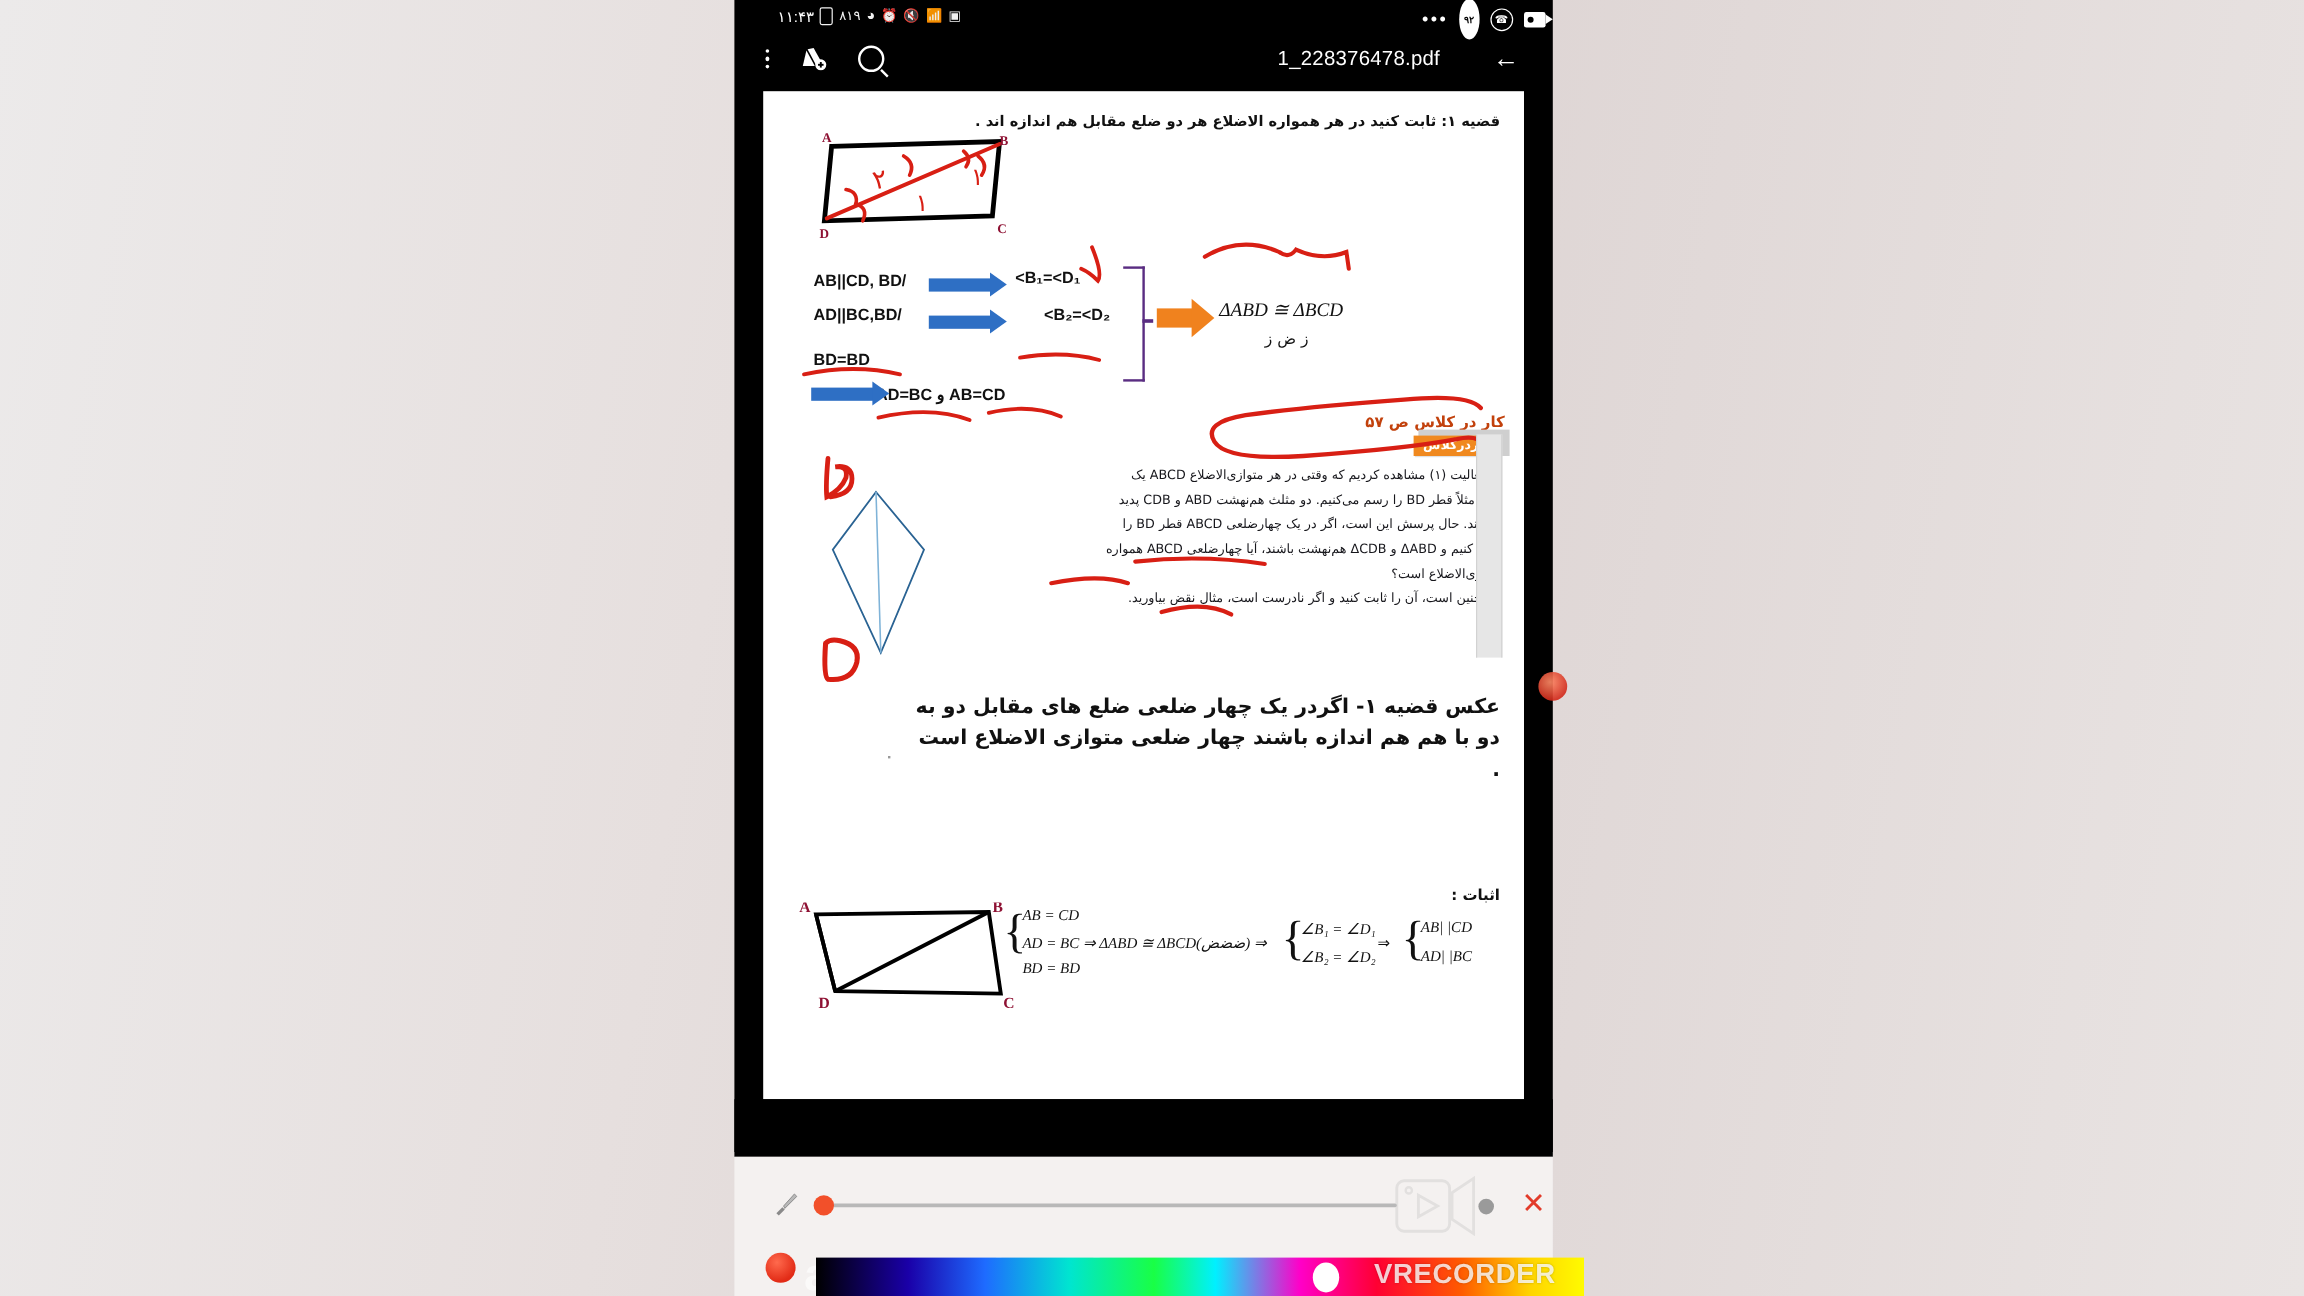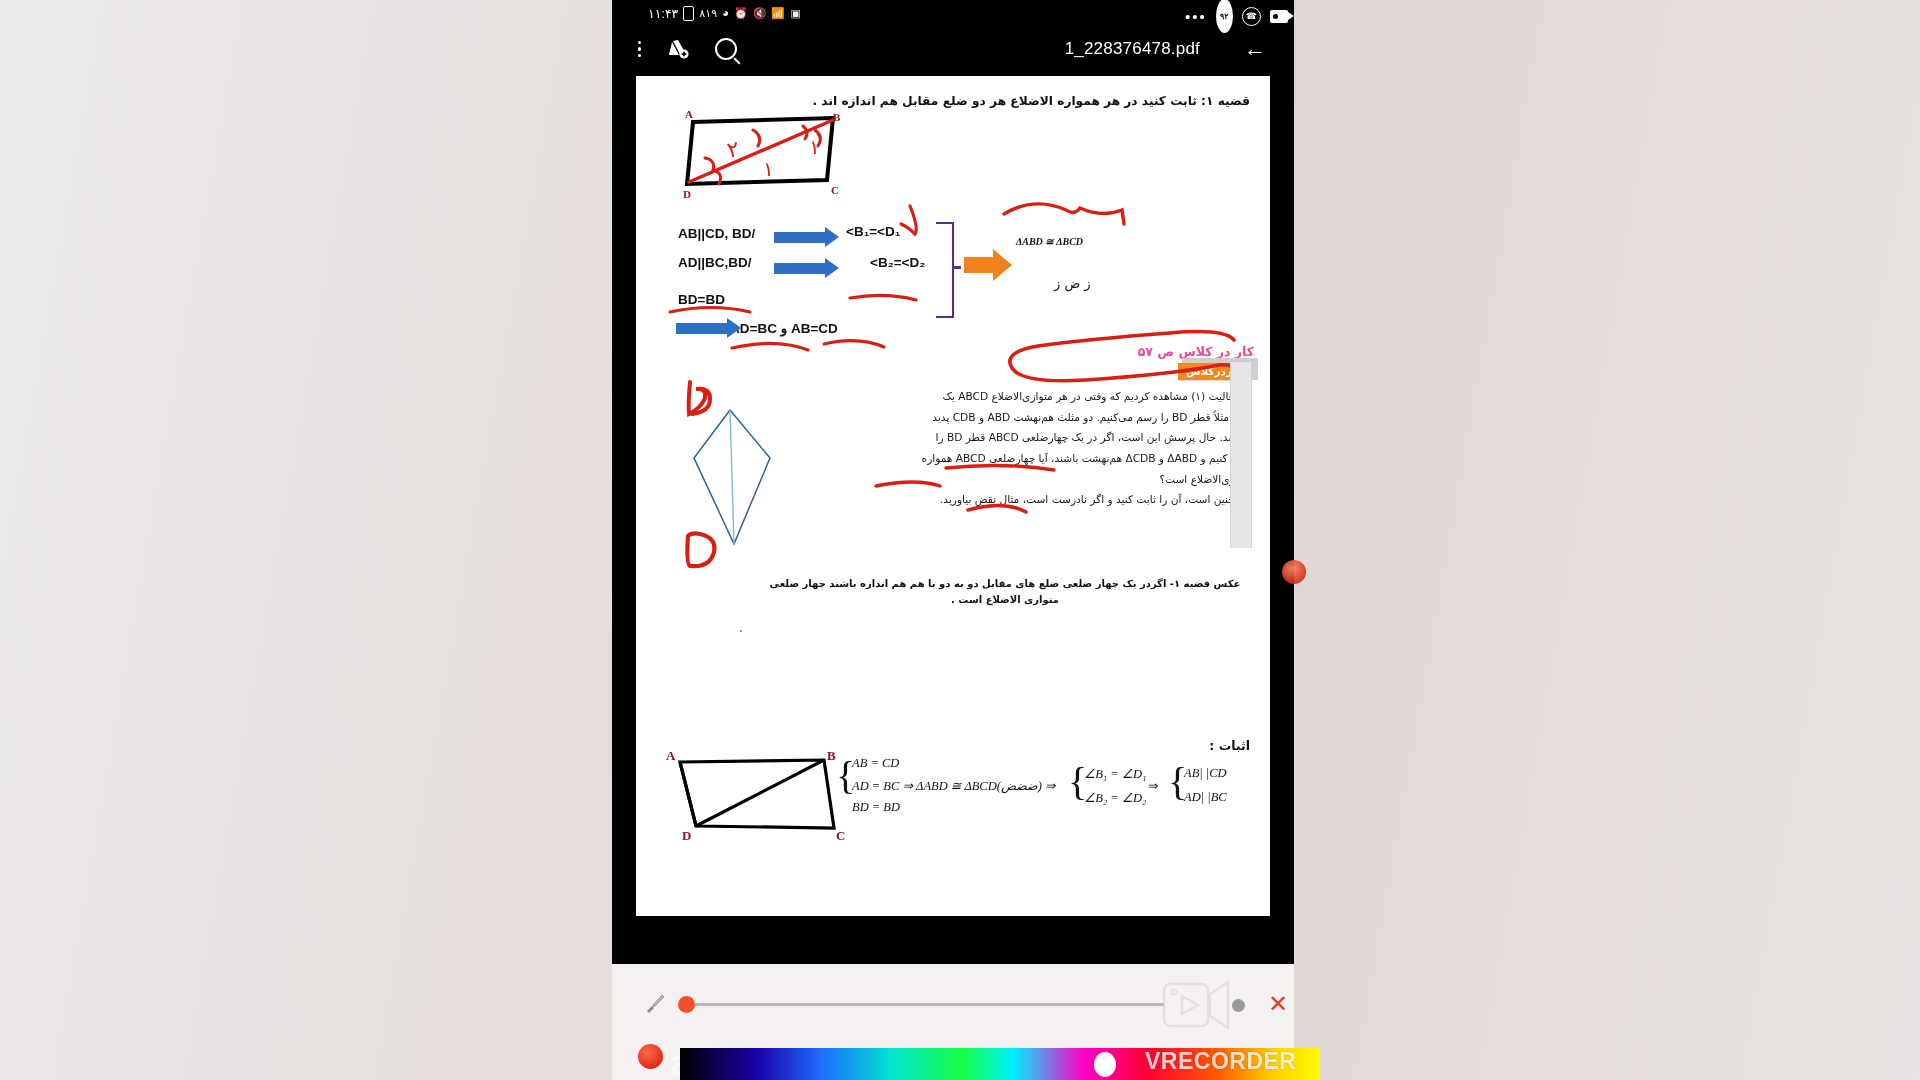--- a/index.html
+++ b/index.html
@@ -123,28 +123,28 @@
     content:"";position:absolute;right:-18px;top:-8px;
     border-top:16px solid transparent;border-bottom:16px solid transparent;
     border-left:19px solid #f0821e;
   }
   .brace{
     position:absolute;left:272px;top:-2px;width:16px;height:92px;
     border:2.6px solid #5a2d82;border-left:none;
   }
   .brace-nub{position:absolute;left:288px;top:42px;width:9px;height:2.6px;background:#5a2d82;}
   .congr{
-    position:absolute;left:352px;top:12px;font-style:italic;font-weight:bold;font-size:10px;color:#111;
+    position:absolute;left:352px;top:24px;font-style:italic;font-weight:normal;font-size:16px;color:#111;
     font-family:"Liberation Serif",serif;
   }
   .zz{position:absolute;left:390px;top:52px;font-size:13px;color:#111;direction:rtl;}
 
   
   .kelas-txt{
-    position:absolute;right:16px;top:268px;font-size:12.5px;color:#ec4899;direction:rtl;font-weight:600;
+    position:absolute;right:16px;top:268px;font-size:12.5px;color:#c2410c;direction:rtl;font-weight:600;
   }
   .kelas-badge{
     position:absolute;right:20px;top:287px;background:#f0891f;color:#fff;
     font-size:10.5px;font-weight:bold;padding:2px 8px 3px;direction:rtl;
     box-shadow:1px 1px 0 rgba(0,0,0,.12);
   }
   .badge-shadow{
     position:absolute;right:12px;top:282px;width:76px;height:22px;background:#cfcfcf;
   }
 
@@ -160,21 +160,21 @@
 
   
   .vstrip{
     position:absolute;left:594px;top:286px;width:20px;height:186px;
     background:#e6e6e6;border-left:1px solid #d2d2d2;border-right:1px solid #d2d2d2;
   }
 
   
   .thm2{
     position:absolute;right:20px;top:500px;width:490px;
-    font-size:10px;font-weight:bold;color:#111;line-height:1.55;direction:rtl;text-align:center;
+    font-size:17px;font-weight:bold;color:#111;line-height:1.55;direction:rtl;text-align:right;
   }
   .tbl-wrap{position:absolute;left:104px;top:554px;border:1.5px solid #999;}
 
   .esbat{
     position:absolute;right:20px;top:662px;font-size:12.5px;font-weight:bold;color:#111;direction:rtl;
   }
 
   
   .fig-bot{position:absolute;left:28px;top:676px;width:190px;height:88px;}
 

